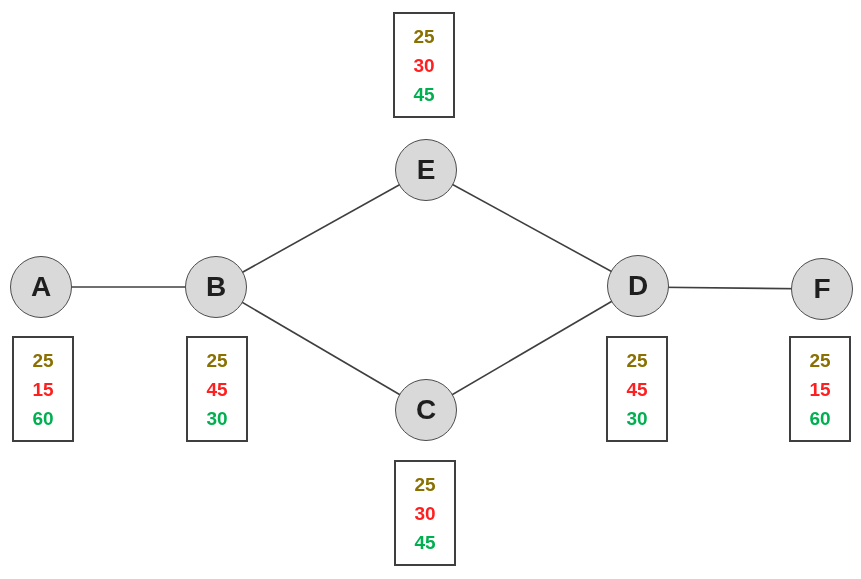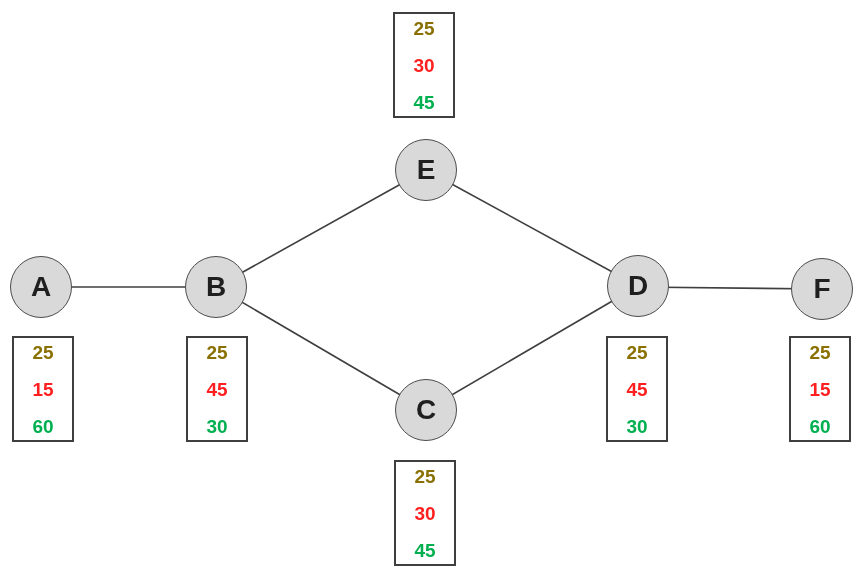--- a/index.html
+++ b/index.html
@@ -51,21 +51,21 @@
     position: absolute;
     width: 62px;
     height: 106px;
     background: #ffffff;
     border: 2px solid var(--box-border, #3f3f3f);
     box-sizing: border-box;
     display: flex;
     flex-direction: column;
     align-items: center;
     justify-content: center;
-    gap: 18px;
+    gap: 10px;
     font-size: 19px;
     font-weight: bold;
     line-height: 1;
   }
   .box-a { left: 12px;  top: 336px; }
   .box-b { left: 186px; top: 336px; }
   .box-d { left: 606px; top: 336px; }
   .box-f { left: 789px; top: 336px; }
   .box-e { left: 393px; top: 12px;  }
   .box-c { left: 394px; top: 460px; }

